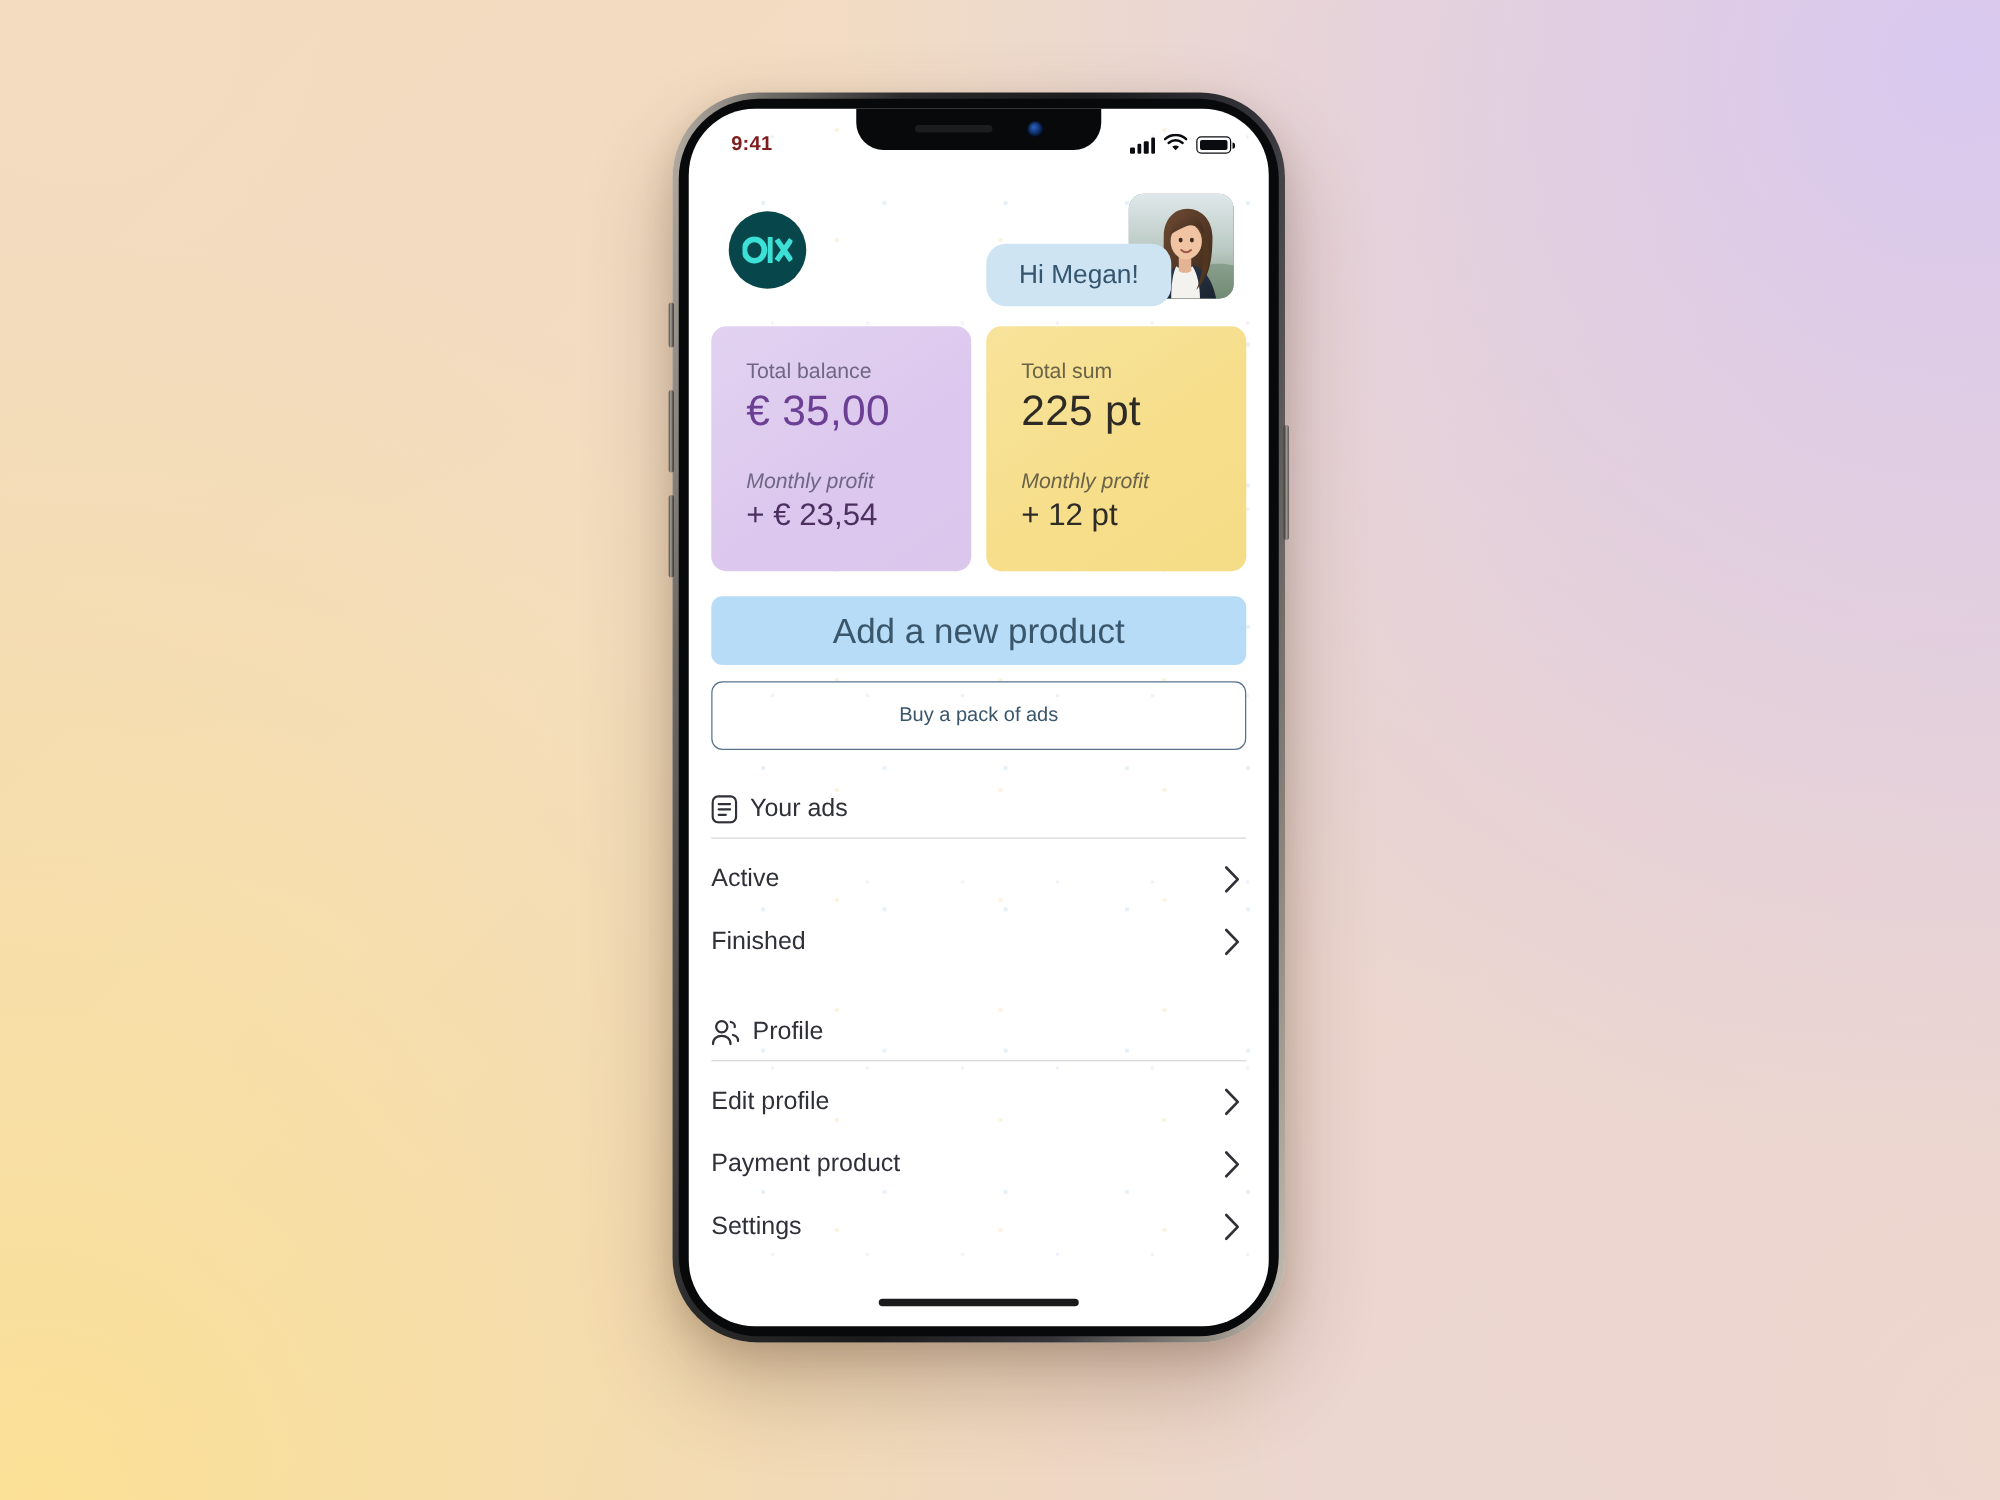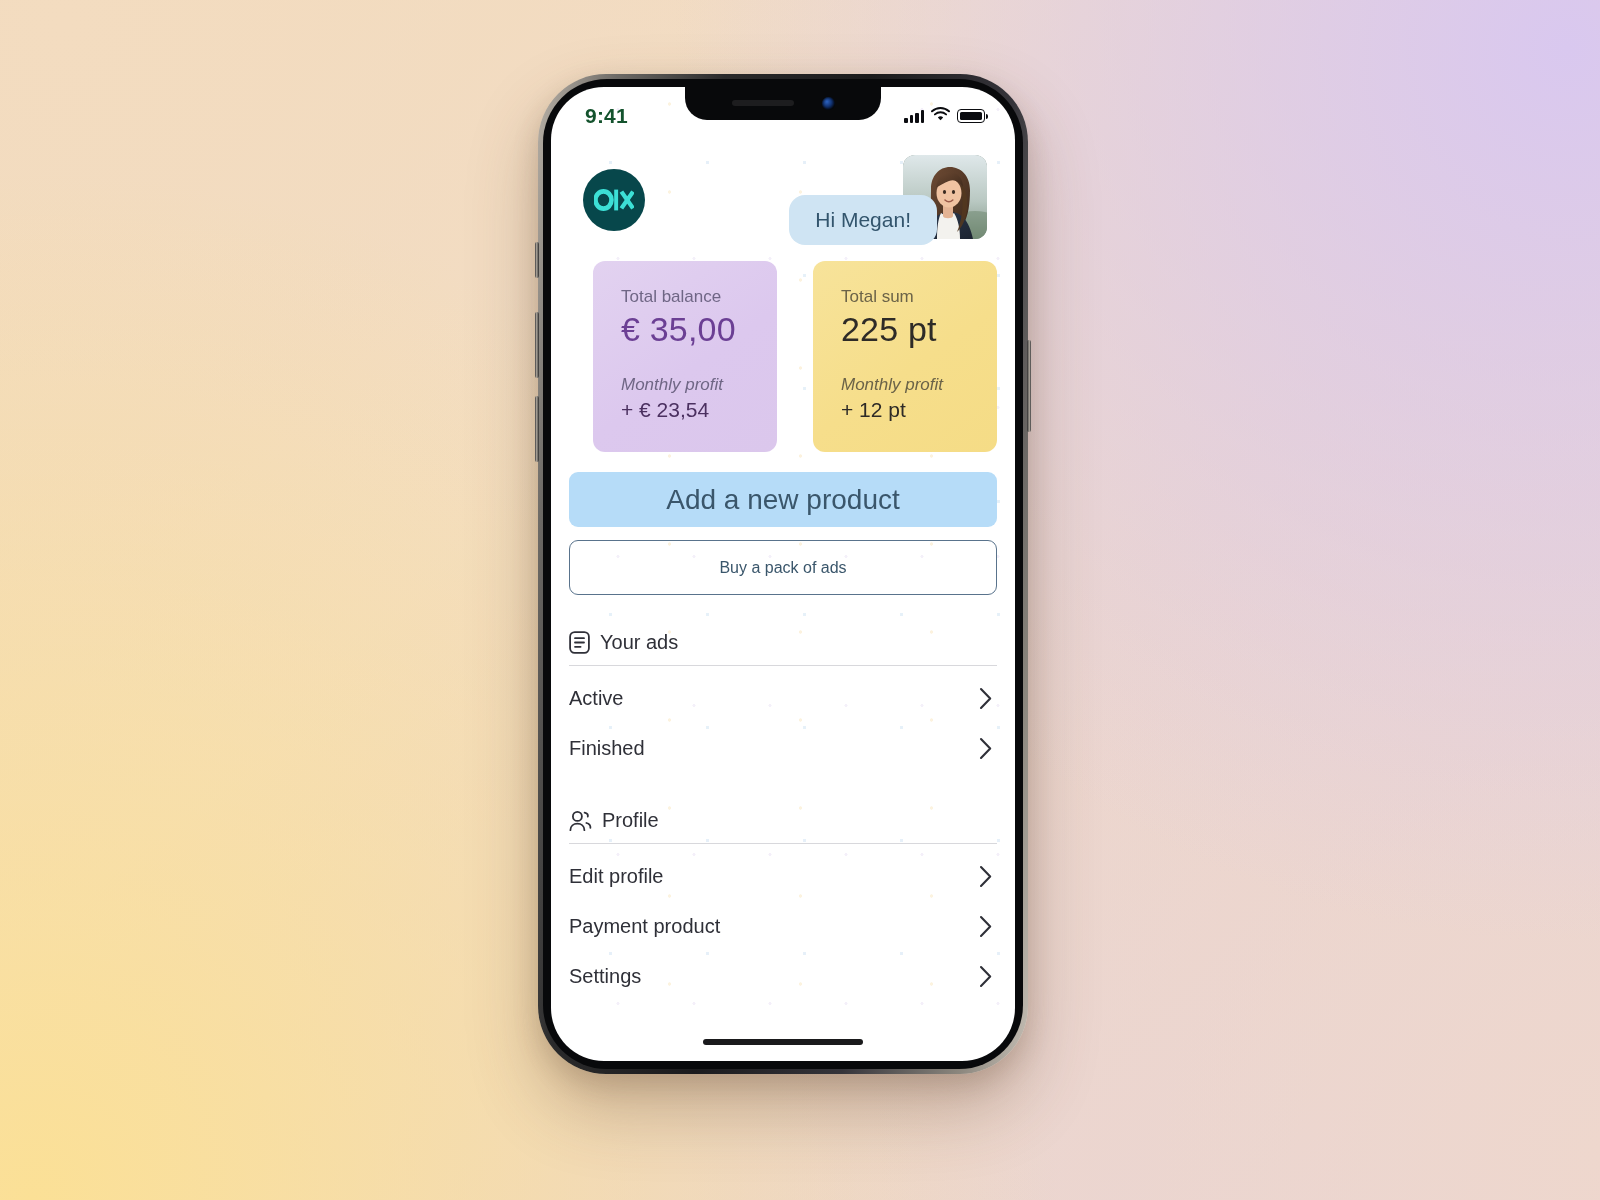--- a/index.html
+++ b/index.html
@@ -118,23 +118,23 @@
     position: absolute;
     top: 0; left: 0; right: 0;
     height: 48px;
     display: flex;
     align-items: center;
     justify-content: space-between;
     padding: 10px 30px 0 34px;
     z-index: 11;
   }
   .status-time {
-    font-size: 21px;
+    font-size: 16px;
     font-weight: 700;
-    color: #14532d;
+    color: #7f1d1d;
     letter-spacing: .2px;
     text-align: right;
   }
   .status-icons { display: flex; align-items: center; gap: 7px; }
 
   .ico-cellular { display: flex; align-items: flex-end; gap: 2px; height: 13px; }
   .ico-cellular i { width: 3.5px; background: #0b0c10; border-radius: 1px; display: block; }
   .ico-cellular i:nth-child(1) { height: 5px; }
   .ico-cellular i:nth-child(2) { height: 7.5px; }
   .ico-cellular i:nth-child(3) { height: 10px; }
@@ -213,21 +213,20 @@
     display: flex;
     gap: 12px;
     padding: 0 2px;
     margin-top: 4px;
   }
   .card {
     flex: 1;
     border-radius: 12px;
     padding: 26px 28px 30px 28px;
     min-height: 190px;
-    margin-left: 24px;
   }
   .card-purple {
     background: linear-gradient(145deg, #e2d2f0 0%, #dcc8ee 55%, #dbc7ec 100%);
   }
   .card-yellow {
     background: linear-gradient(145deg, #f7e39a 0%, #f6de8b 55%, #f5dc86 100%);
   }
   .card-label {
     font-size: 17px;
     color: #6f6685;
@@ -242,21 +241,21 @@
   }
   .card-yellow .card-value { color: #2e2b27; }
   .card-sub-label {
     font-size: 17px;
     color: #6f6685;
     margin-bottom: 3px;
     font-style: italic;
   }
   .card-yellow .card-sub-label { color: #6b6348; }
   .card-sub-value {
-    font-size: 21px;
+    font-size: 25px;
     color: #4b3060;
   }
   .card-yellow .card-sub-value { color: #2e2b27; }
 
   
   .actions { padding: 0 2px; margin-top: 20px; }
   .btn-primary {
     display: block;
     width: 100%;
     background: #b6dcf8;

